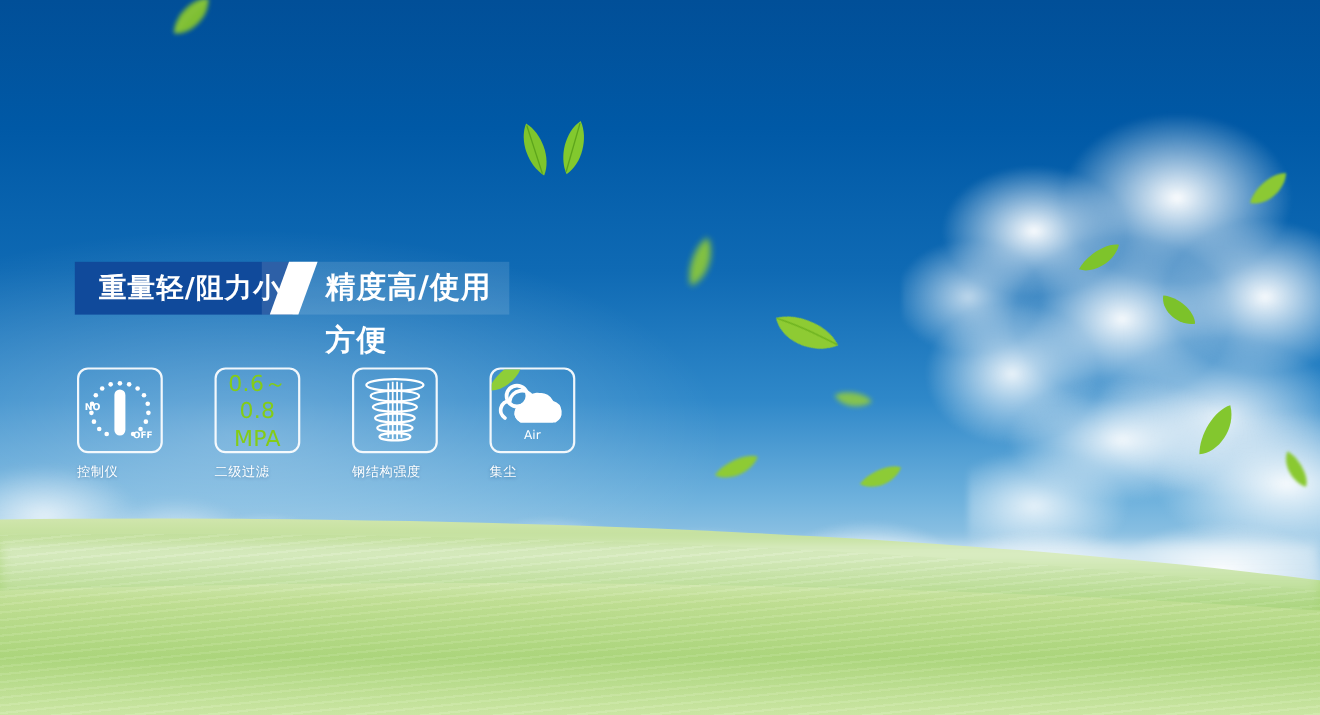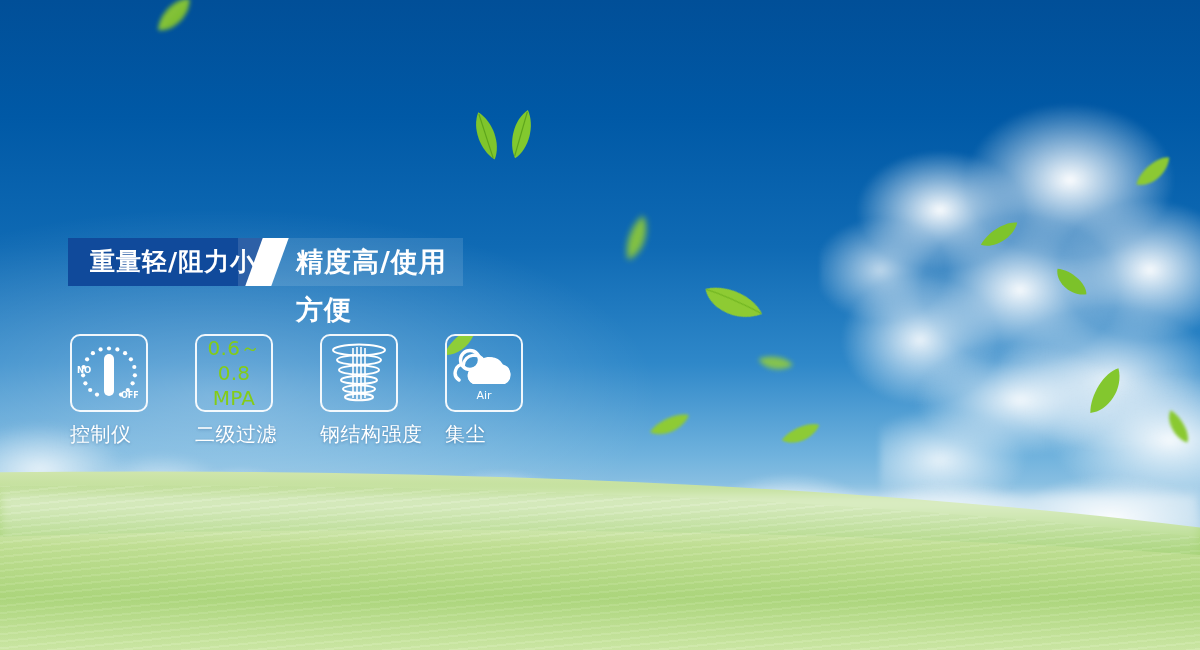--- a/index.html
+++ b/index.html
@@ -152,21 +152,21 @@
     border-radius:10px;display:flex;align-items:center;justify-content:center;
     box-sizing:border-box;position:relative;overflow:hidden;
   }
   .fbox-text{
     color:#84cc16;text-align:center;line-height:1.25;font-size:20px;
     font-family:"DejaVu Sans","Liberation Sans",sans-serif;
     letter-spacing:.3px;
   }
   .fbox-text .l2{display:block;}
   .flabel{
-    margin-top:9px;color:#fff;font-size:20px;white-space:nowrap;
+    margin-top:9px;color:#fff;font-size:12px;white-space:nowrap;
     font-family:Liberation Sans, sans-serif;
     letter-spacing:.5px;text-shadow:0 1px 3px rgba(0,50,100,.3);
   }
   .feature:last-child .flabel{text-shadow:0 1px 3px rgba(0,60,110,.45);}
 </style>
 </head>
 <body>
 
 <div id="stage">
 

